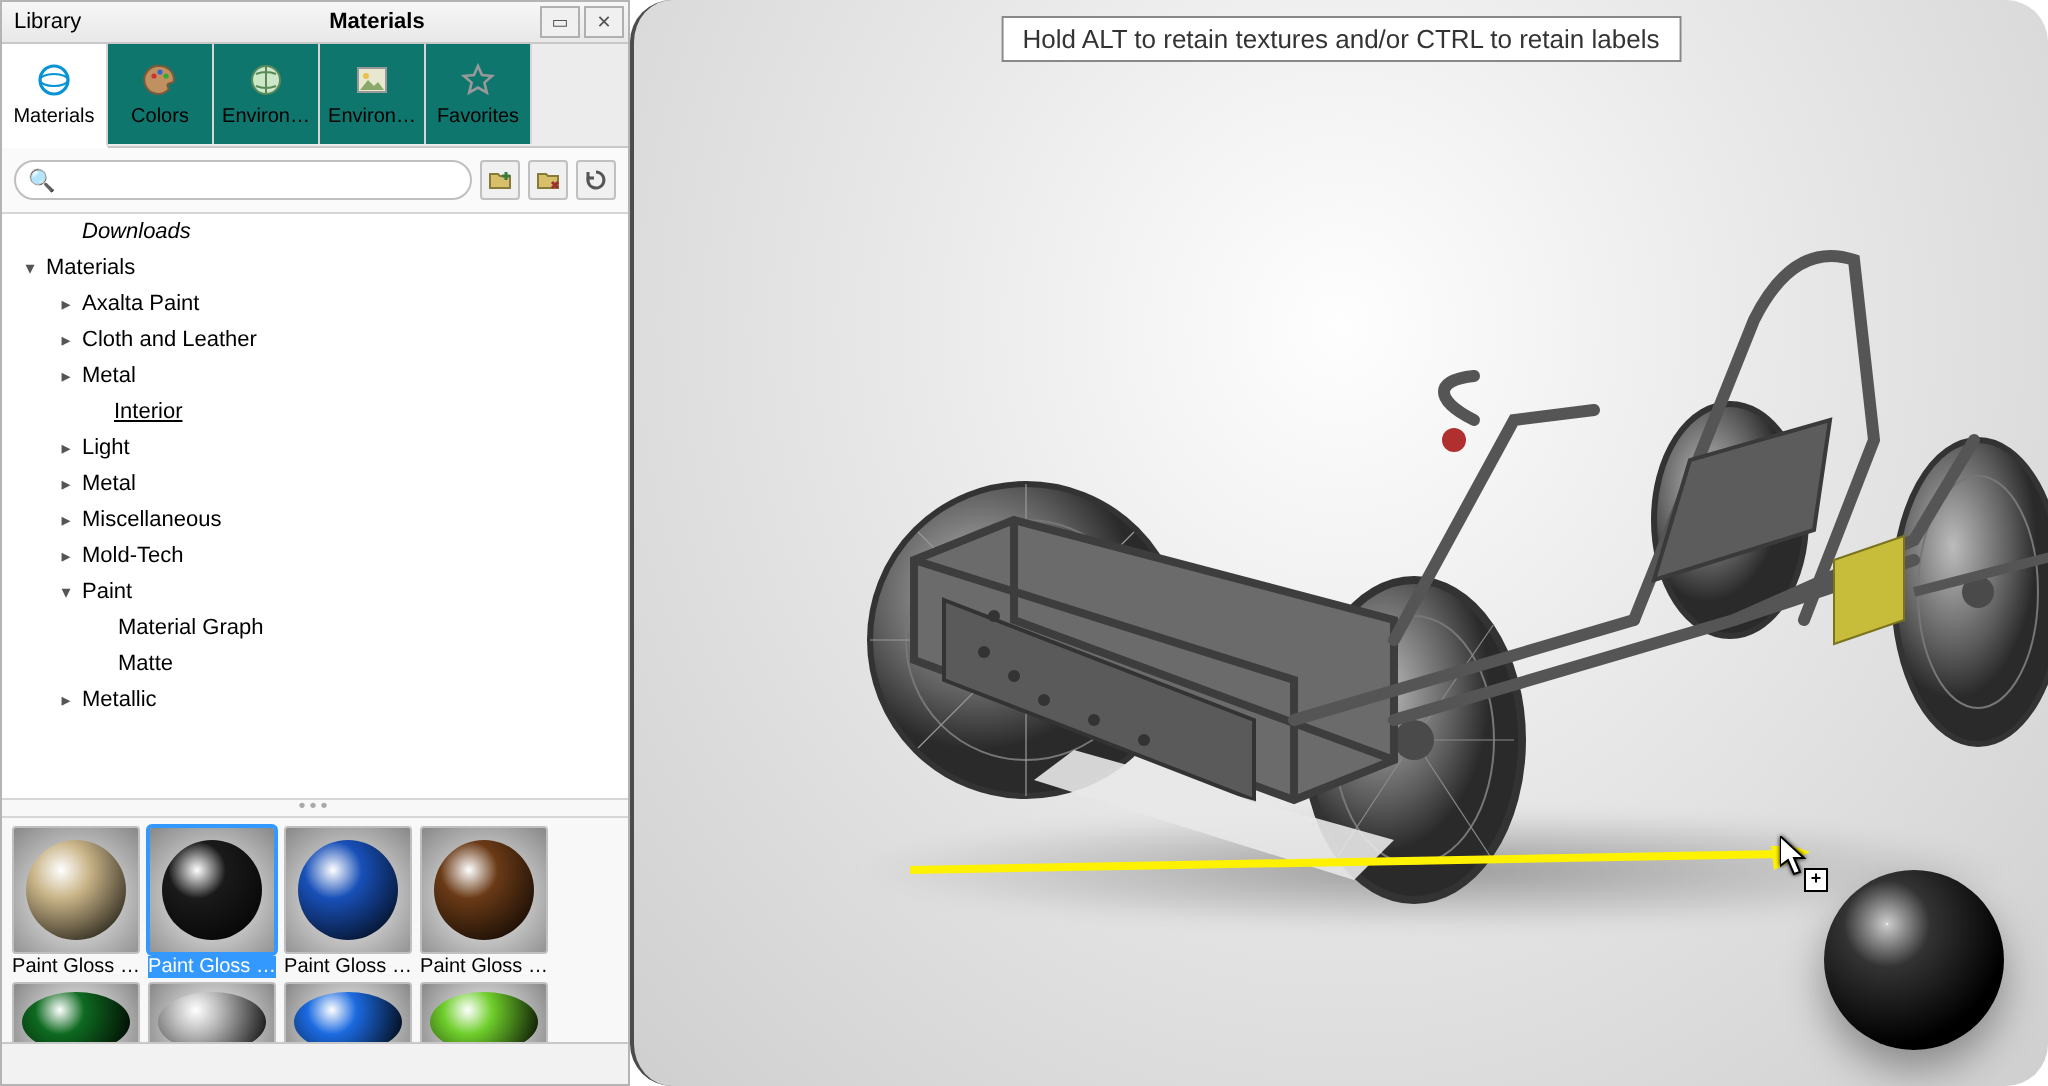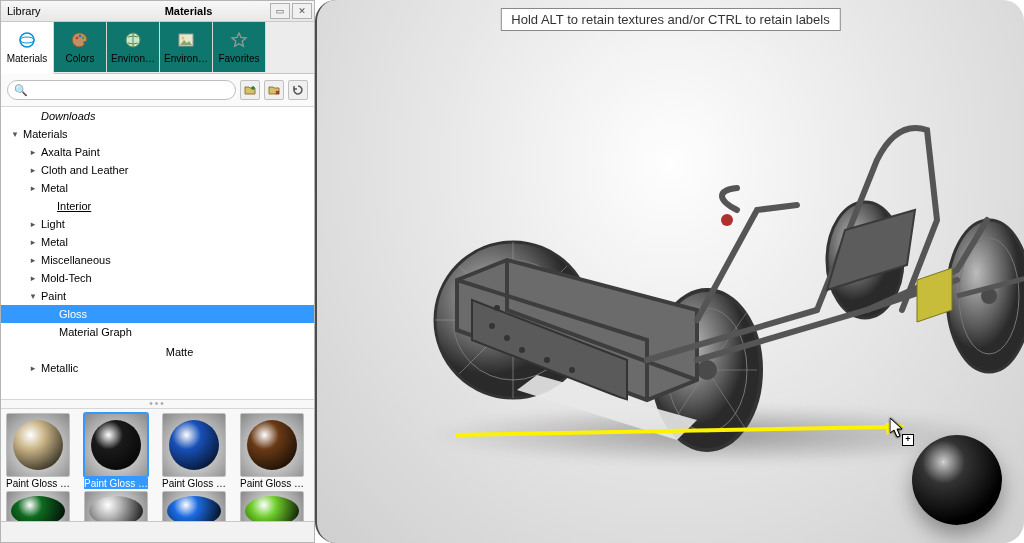--- a/index.html
+++ b/index.html
@@ -24,21 +24,21 @@
   .sricon{width:18px;height:18px;border:1px solid #c0c0c0;border-radius:2px;background:#f0f0f0;display:flex;align-items:center;justify-content:center;cursor:pointer;color:#555;}
   
   .tree{flex:0 0 auto;height:292px;overflow-y:auto;background:#fff;font-size:11px;}
   .tree .row{display:flex;align-items:center;height:18px;cursor:pointer;white-space:nowrap;text-align:right;}
   .tree .row.selected{background:#3399ff;color:#fff;}
   .tree .twisty{width:12px;height:12px;display:inline-flex;align-items:center;justify-content:center;color:#555;font-size:9px;margin-right:2px;}
   .tree .lbl{padding:1px 0;}
   .drag-dots{height:8px;text-align:center;color:#aaa;letter-spacing:2px;font-size:10px;line-height:8px;border-top:1px solid #d6d6d6;border-bottom:1px solid #d6d6d6;background:#f8f8f8;cursor:ns-resize;}
   
   .thumbs{flex:1;overflow:auto;background:#f8f8f8;padding:4px 4px 0 4px;}
-  .thumbrow{display:flex;gap:12px;}
+  .thumbrow{display:flex;gap:2px;}
   .thumb{width:66px;display:flex;flex-direction:column;align-items:center;cursor:pointer;}
   .thumb img,.thumb .ball{width:64px;height:64px;border:1px solid #bfbfbf;box-sizing:border-box;background:radial-gradient(circle at 50% 55%,#fff 0%,#ccc 40%,#888 100%);position:relative;border-radius:2px;}
   .thumb.sel .ball{outline:2px solid #3399ff;outline-offset:-1px;}
   .ball::before{content:"";position:absolute;inset:6px;border-radius:50%;background:radial-gradient(circle at 35% 30%, #fff 0%, var(--bc,#888) 30%, #000 100%);}
   .ball.half::after{content:"";position:absolute;left:6px;right:6px;top:36px;bottom:6px;border-radius:0 0 40px 40px;background:radial-gradient(circle at 35% -40%,#fff 0%, var(--bc2,#555) 30%, #000 100%);}
   .thumb .cap{font-size:10px;white-space:nowrap;overflow:hidden;text-overflow:ellipsis;max-width:64px;margin-top:1px;}
   .thumb.sel .cap{background:#3399ff;color:#fff;}
   .thumbrow.cut .ball{height:40px;}
   .thumbrow.cut .ball::before{inset:4px;}
   .bottombar{height:20px;border-top:1px solid #c8c8c8;background:#f2f2f2;}
@@ -175,29 +175,25 @@
           <span class="lbl" style="">Miscellaneous</span>
         </div>
         <div class="row" style="padding-left: 26px;">
           <span class="twisty">▸</span>
           <span class="lbl" style="">Mold-Tech</span>
         </div>
         <div class="row" style="padding-left: 26px;">
           <span class="twisty">▾</span>
           <span class="lbl" style="">Paint</span>
         </div>
-        <div class="row selected" style="padding-left: 44px;">
-          <span class="twisty"></span>
-          <span class="lbl" style="">Gloss</span>
-        </div>
         <div class="row" style="padding-left: 44px;">
           <span class="twisty"></span>
           <span class="lbl" style="">Material Graph</span>
         </div>
-        <div class="row" style="padding-left: 44px; flex-direction: column;">
+        <div class="row" style="padding-left: 44px;">
           <span class="twisty"></span>
           <span class="lbl" style="">Matte</span>
         </div>
         <div class="row" style="padding-left: 26px;">
           <span class="twisty">▸</span>
           <span class="lbl" style="">Metallic</span>
         </div>
       </div>
     <div class="drag-dots">•••</div>
 

